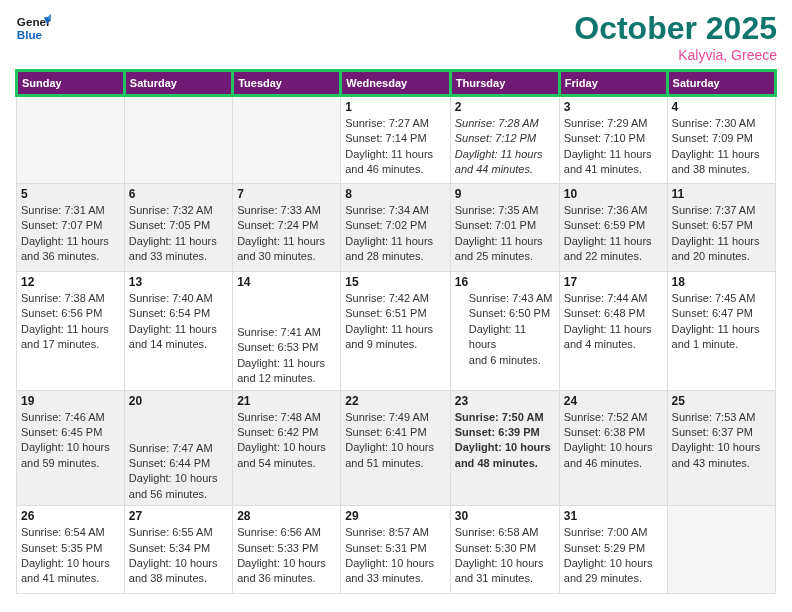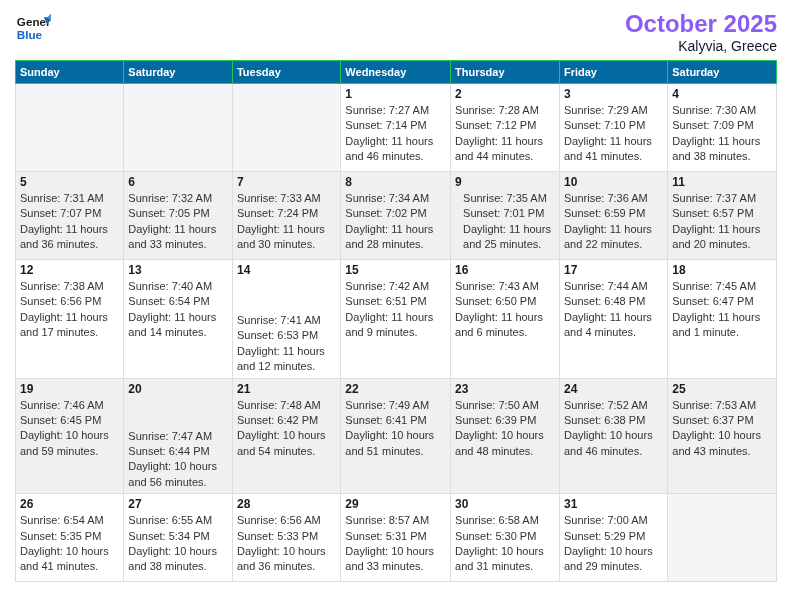--- a/index.html
+++ b/index.html
@@ -28,41 +28,41 @@
       gap: 4px;
     }
     .logo-icon {
       width: 36px;
       height: 36px;
     }
     .title-block {
       text-align: right;
     }
     .month-title {
-      font-size: 24px;
+      font-size: 32px;
       font-weight: bold;
-      color: #8b5cf6;
+      color: #0f766e;
     }
     .subtitle {
       font-size: 14px;
-      color: #0f172a;
+      color: #ec4899;
     }
     .calendar {
       width: 100%;
       border-collapse: collapse;
       border: 1px solid #ccc;
     }
     .calendar th {
-      background: #0369a1;
+      background: #701a75;
       color: #fff;
       font-size: 11px;
       font-weight: bold;
       padding: 5px 4px;
       text-align: left;
-      border: 1px solid #22c55e;
+      border: 3px solid #22c55e;
     }
     .calendar td {
       vertical-align: top;
       border: 1px solid #ddd;
       padding: 3px 4px;
       width: 113px;
       height: 88px;
       background: #fff;
     }
     .calendar td.empty {
@@ -125,21 +125,21 @@
           <td class="empty"></td>
           <td>
             <span class="day-num">1</span>
             <div class="day-info" style="white-space: pre-line;">Sunrise: 7:27 AM
 Sunset: 7:14 PM
 Daylight: 11 hours
 and 46 minutes.</div>
           </td>
           <td>
             <span class="day-num">2</span>
-            <div class="day-info" style="white-space: pre-line;">Sunrise: 7:28 AM
+            <div class="day-info" style="white-space: pre-line; font-style: italic;">Sunrise: 7:28 AM
 Sunset: 7:12 PM
 Daylight: 11 hours
 and 44 minutes.</div>
           </td>
           <td>
             <span class="day-num">3</span>
             <div class="day-info" style="white-space: pre-line;">Sunrise: 7:29 AM
 Sunset: 7:10 PM
 Daylight: 11 hours
 and 41 minutes.</div>
@@ -176,21 +176,21 @@
           </td>
           <td>
             <span class="day-num">8</span>
             <div class="day-info" style="white-space: pre-line;">Sunrise: 7:34 AM
 Sunset: 7:02 PM
 Daylight: 11 hours
 and 28 minutes.</div>
           </td>
           <td>
             <span class="day-num">9</span>
-            <div class="day-info" style="white-space: pre-line; margin-left: 8px;">Sunrise: 7:35 AM
+            <div class="day-info" style="white-space: pre-line;">Sunrise: 7:35 AM
 Sunset: 7:01 PM
 Daylight: 11 hours
 and 25 minutes.</div>
           </td>
           <td>
             <span class="day-num">10</span>
             <div class="day-info" style="white-space: pre-line;">Sunrise: 7:36 AM
 Sunset: 6:59 PM
 Daylight: 11 hours
 and 22 minutes.</div>
@@ -227,21 +227,21 @@
           </td>
           <td>
             <span class="day-num">15</span>
             <div class="day-info" style="white-space: pre-line;">Sunrise: 7:42 AM
 Sunset: 6:51 PM
 Daylight: 11 hours
 and 9 minutes.</div>
           </td>
           <td>
             <span class="day-num">16</span>
-            <div class="day-info" style="white-space: pre-line;">Sunrise: 7:43 AM
+            <div class="day-info" style="white-space: pre-line; margin-left: 14px;">Sunrise: 7:43 AM
 Sunset: 6:50 PM
 Daylight: 11 hours
 and 6 minutes.</div>
           </td>
           <td>
             <span class="day-num">17</span>
             <div class="day-info" style="white-space: pre-line;">Sunrise: 7:44 AM
 Sunset: 6:48 PM
 Daylight: 11 hours
 and 4 minutes.</div>
@@ -278,21 +278,21 @@
           </td>
           <td>
             <span class="day-num">22</span>
             <div class="day-info" style="white-space: pre-line;">Sunrise: 7:49 AM
 Sunset: 6:41 PM
 Daylight: 10 hours
 and 51 minutes.</div>
           </td>
           <td>
             <span class="day-num">23</span>
-            <div class="day-info" style="white-space: pre-line;">Sunrise: 7:50 AM
+            <div class="day-info" style="white-space: pre-line; font-weight: bold;">Sunrise: 7:50 AM
 Sunset: 6:39 PM
 Daylight: 10 hours
 and 48 minutes.</div>
           </td>
           <td>
             <span class="day-num">24</span>
             <div class="day-info" style="white-space: pre-line;">Sunrise: 7:52 AM
 Sunset: 6:38 PM
 Daylight: 10 hours
 and 46 minutes.</div>

